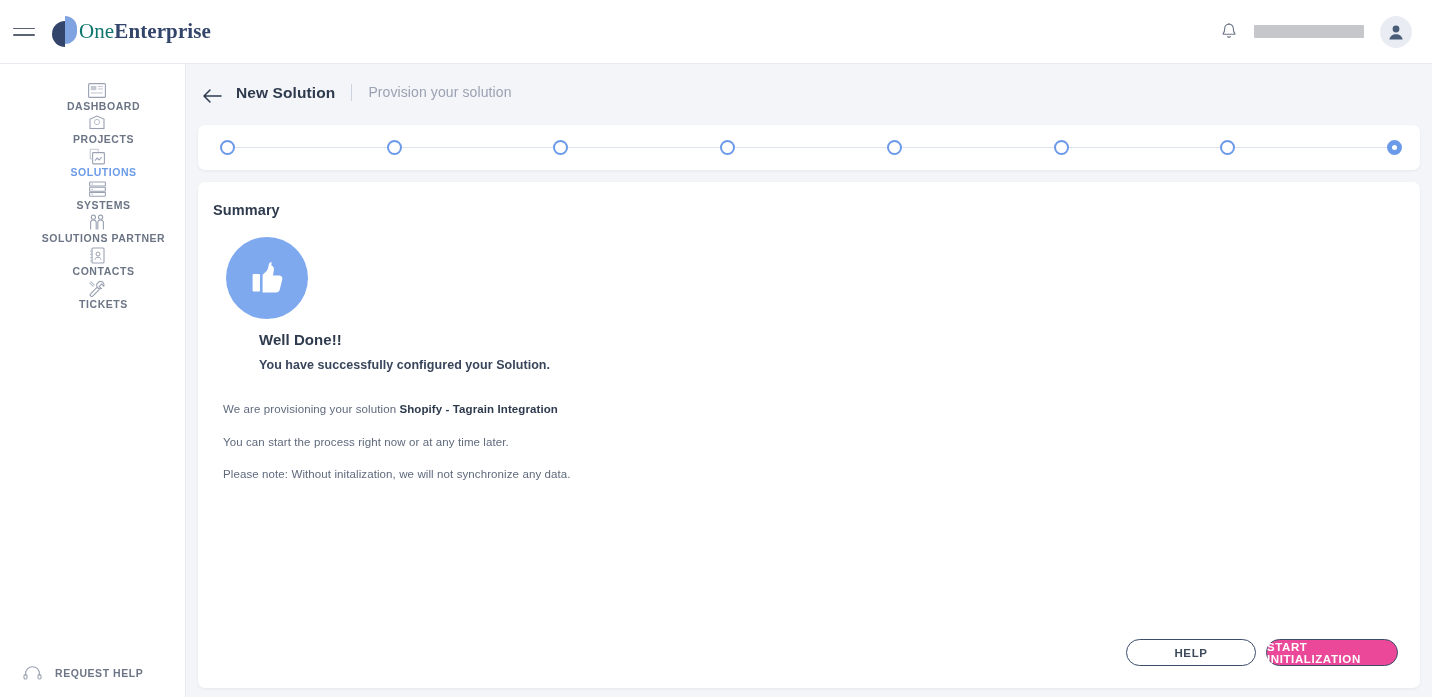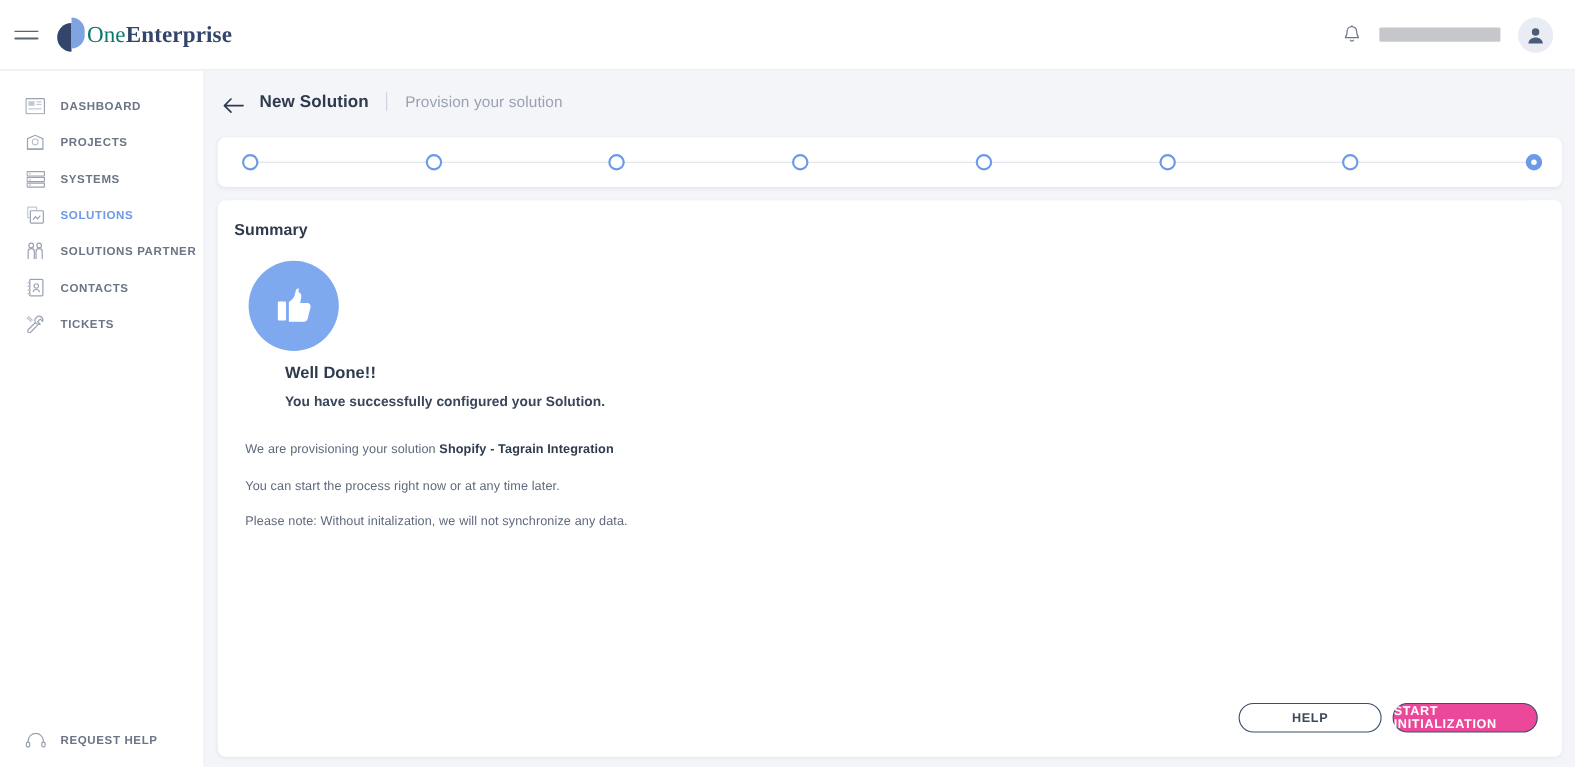--- a/index.html
+++ b/index.html
@@ -118,20 +118,21 @@
     z-index: 15;
   }
   .nav-list { padding-top: 16px; }
   .nav-item {
     display: flex;
     align-items: center;
     height: 33px;
     padding-left: 22px;
     cursor: pointer;
     text-decoration: none;
+    flex-direction: column;
   }
   .nav-icon {
     width: 20px; height: 20px;
     flex: 0 0 20px;
     margin-right: 13px;
     display: flex;
     align-items: center;
     justify-content: center;
   }
   .nav-label {
@@ -386,44 +387,44 @@
       <span class="nav-icon">
         <svg width="18" height="16" viewBox="0 0 18 16">
           <path d="M2 13.5V4l7-3 7 3v9.5z" fill="none" stroke="#9aa2b2" stroke-width="1.1"></path>
           <circle cx="9" cy="7" r="2.6" fill="none" stroke="#b8bfcc" stroke-width="1"></circle>
           <path d="M2 13.5h14" stroke="#9aa2b2" stroke-width="1.1"></path>
         </svg>
       </span>
       <span class="nav-label">PROJECTS</span>
     </div>
 
+    <div class="nav-item active">
+      <span class="nav-icon">
+        <svg width="18" height="17" viewBox="0 0 18 17">
+          <rect x="4.6" y="4.6" width="11.8" height="11.3" rx=".8" fill="none" stroke="#9aa2b2" stroke-width="1.1"></rect>
+          <path d="M2.2 1.2h8v2.6" fill="none" stroke="#c3c8d3" stroke-width="1.1"></path>
+          <path d="M2.2 1.2v9.6h2.4" fill="none" stroke="#c3c8d3" stroke-width="1.1"></path>
+          <path d="M7 12.6l2.2-2.6 2 2 2.4-3" fill="none" stroke="#9aa2b2" stroke-width="1.1"></path>
+        </svg>
+      </span>
+      <span class="nav-label">SOLUTIONS</span>
+    </div>
+
     <div class="nav-item">
       <span class="nav-icon">
         <svg width="17" height="16" viewBox="0 0 17 16">
           <rect x=".6" y="1" width="15.8" height="4" rx=".6" fill="none" stroke="#9aa2b2" stroke-width="1.1"></rect>
           <rect x=".6" y="6.2" width="15.8" height="4" rx=".6" fill="none" stroke="#9aa2b2" stroke-width="1.1"></rect>
           <rect x=".6" y="11.4" width="15.8" height="3.8" rx=".6" fill="none" stroke="#9aa2b2" stroke-width="1.1"></rect>
           <circle cx="3.2" cy="3" r=".8" fill="#b8bfcc"></circle>
           <circle cx="3.2" cy="8.2" r=".8" fill="#b8bfcc"></circle>
           <circle cx="3.2" cy="13.3" r=".8" fill="#b8bfcc"></circle>
         </svg>
       </span>
       <span class="nav-label">SYSTEMS</span>
-    </div>
-
-    <div class="nav-item active">
-      <span class="nav-icon">
-        <svg width="18" height="17" viewBox="0 0 18 17">
-          <rect x="4.6" y="4.6" width="11.8" height="11.3" rx=".8" fill="none" stroke="#9aa2b2" stroke-width="1.1"></rect>
-          <path d="M2.2 1.2h8v2.6" fill="none" stroke="#c3c8d3" stroke-width="1.1"></path>
-          <path d="M2.2 1.2v9.6h2.4" fill="none" stroke="#c3c8d3" stroke-width="1.1"></path>
-          <path d="M7 12.6l2.2-2.6 2 2 2.4-3" fill="none" stroke="#9aa2b2" stroke-width="1.1"></path>
-        </svg>
-      </span>
-      <span class="nav-label">SOLUTIONS</span>
     </div>
 
     <div class="nav-item">
       <span class="nav-icon">
         <svg width="18" height="17" viewBox="0 0 18 17">
           <circle cx="5.4" cy="3.2" r="2.1" fill="none" stroke="#9aa2b2" stroke-width="1.1"></circle>
           <circle cx="12.6" cy="3.2" r="2.1" fill="none" stroke="#9aa2b2" stroke-width="1.1"></circle>
           <path d="M2.6 15.4V8.4c0-1.5 1.2-2.4 2.8-2.4s2.8.9 2.8 2.4v7" fill="none" stroke="#9aa2b2" stroke-width="1.1"></path>
           <path d="M9.8 15.4V8.4c0-1.5 1.2-2.4 2.8-2.4s2.8.9 2.8 2.4v7" fill="none" stroke="#9aa2b2" stroke-width="1.1"></path>
         </svg>

